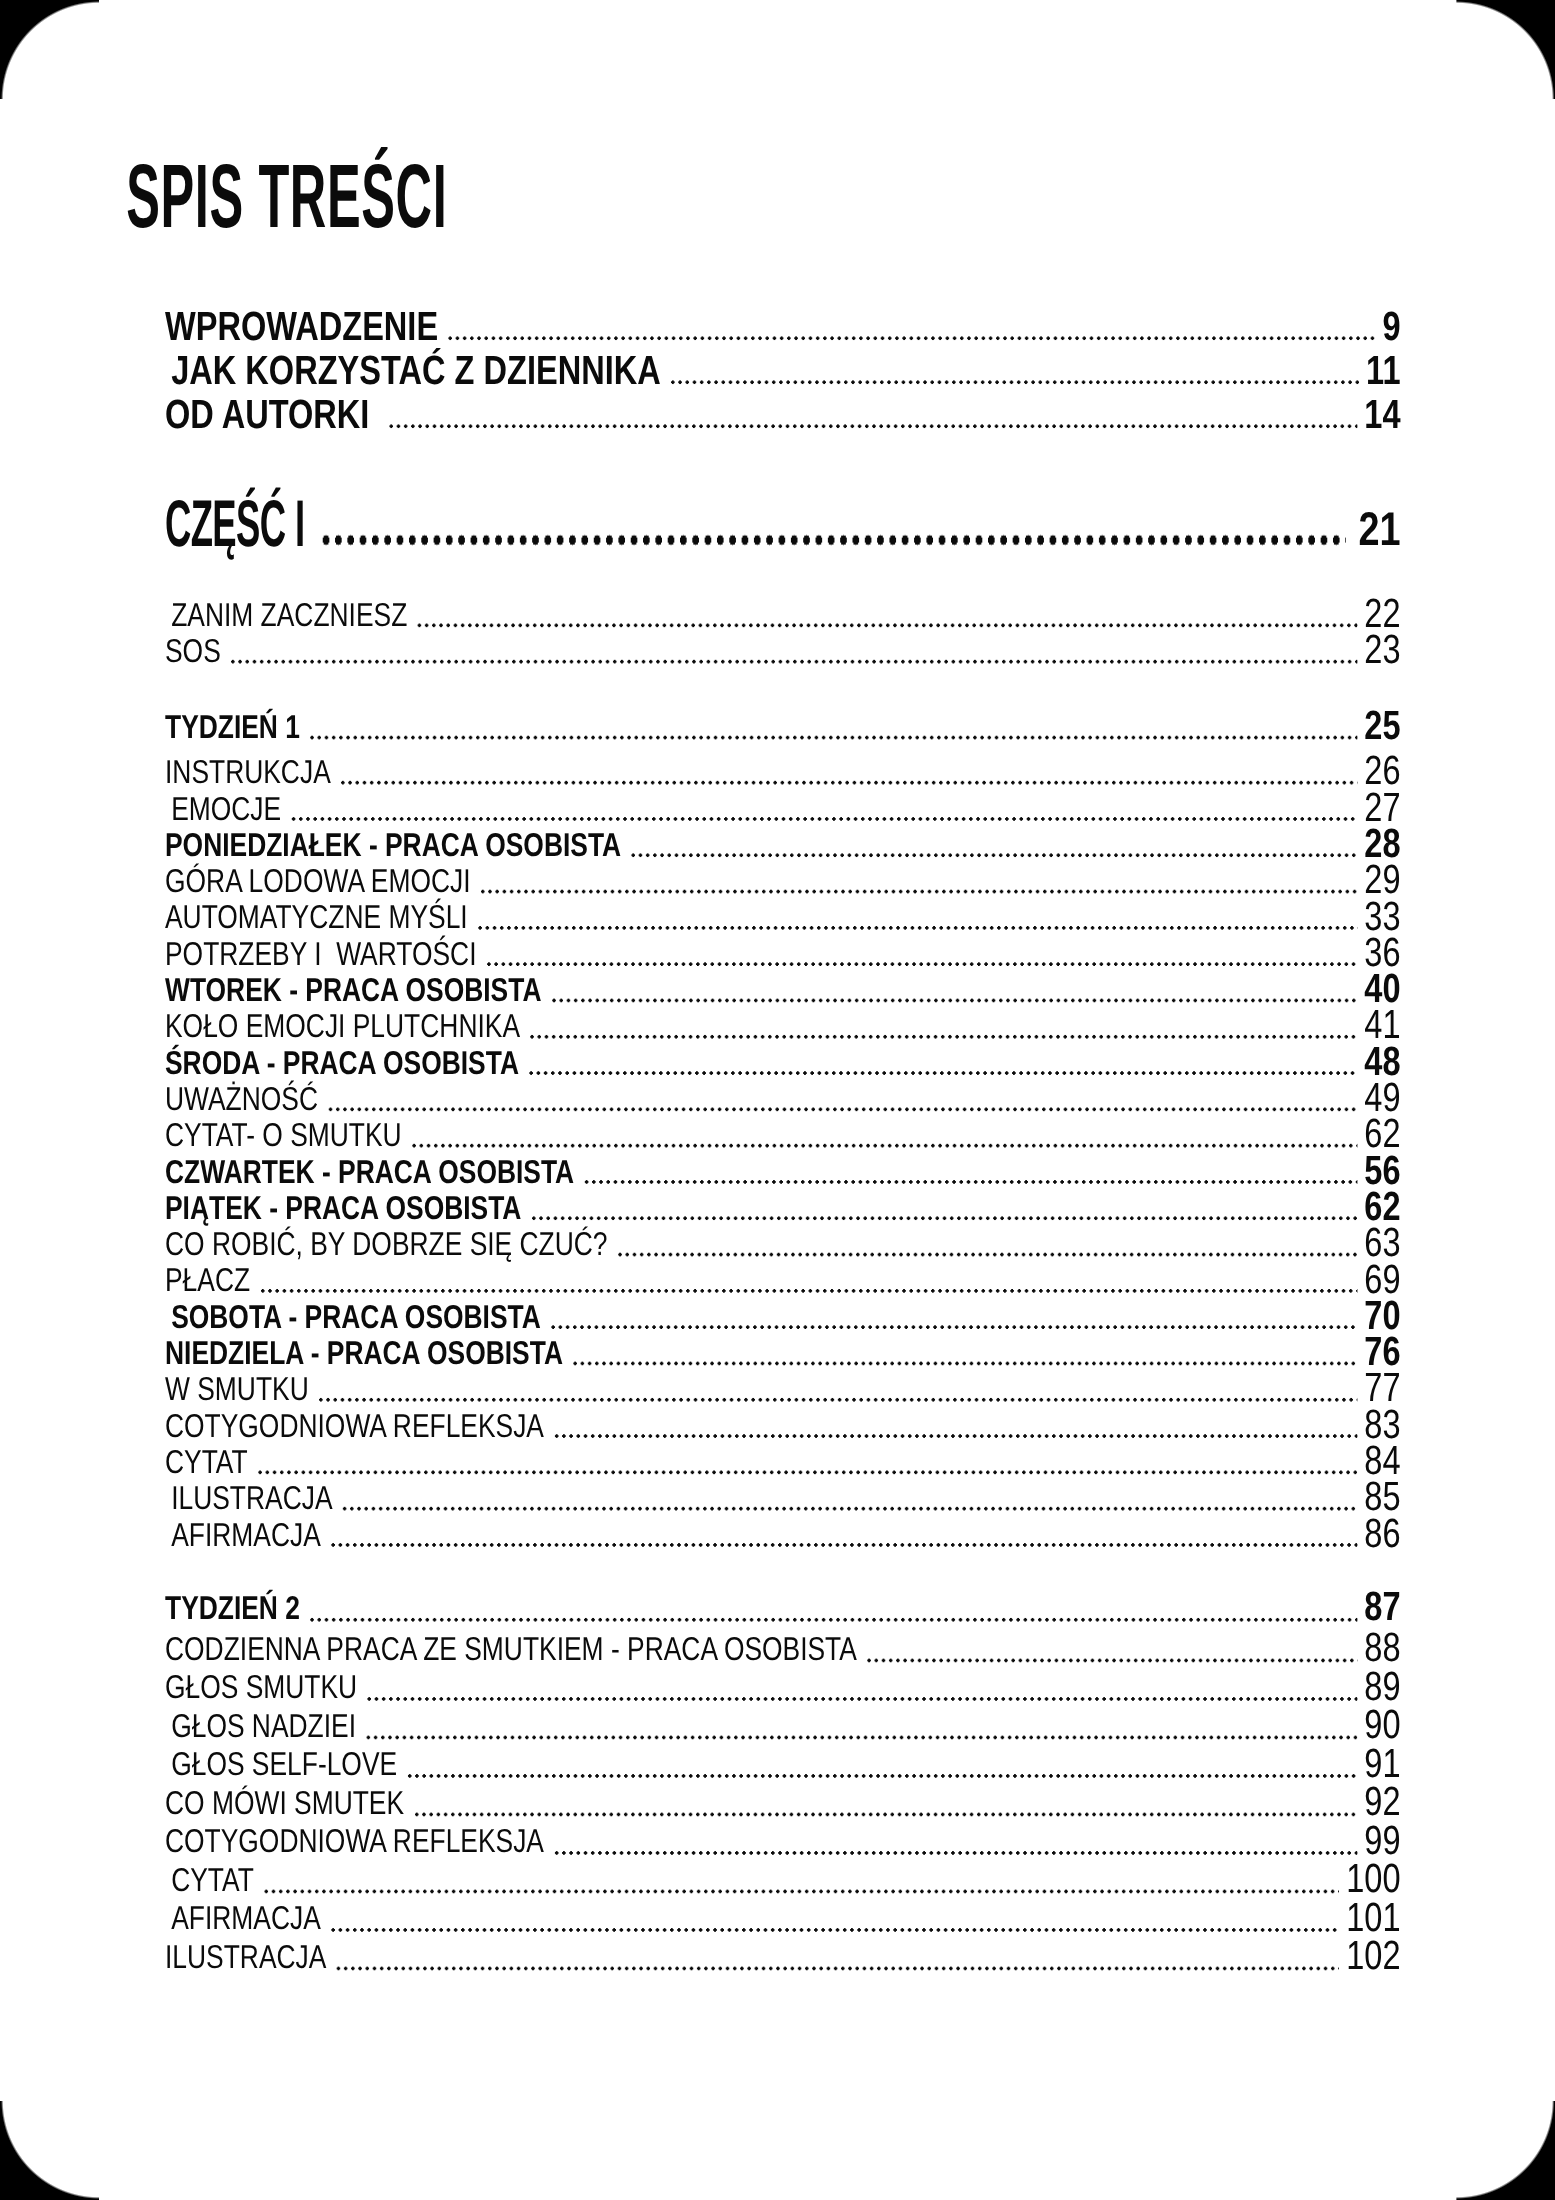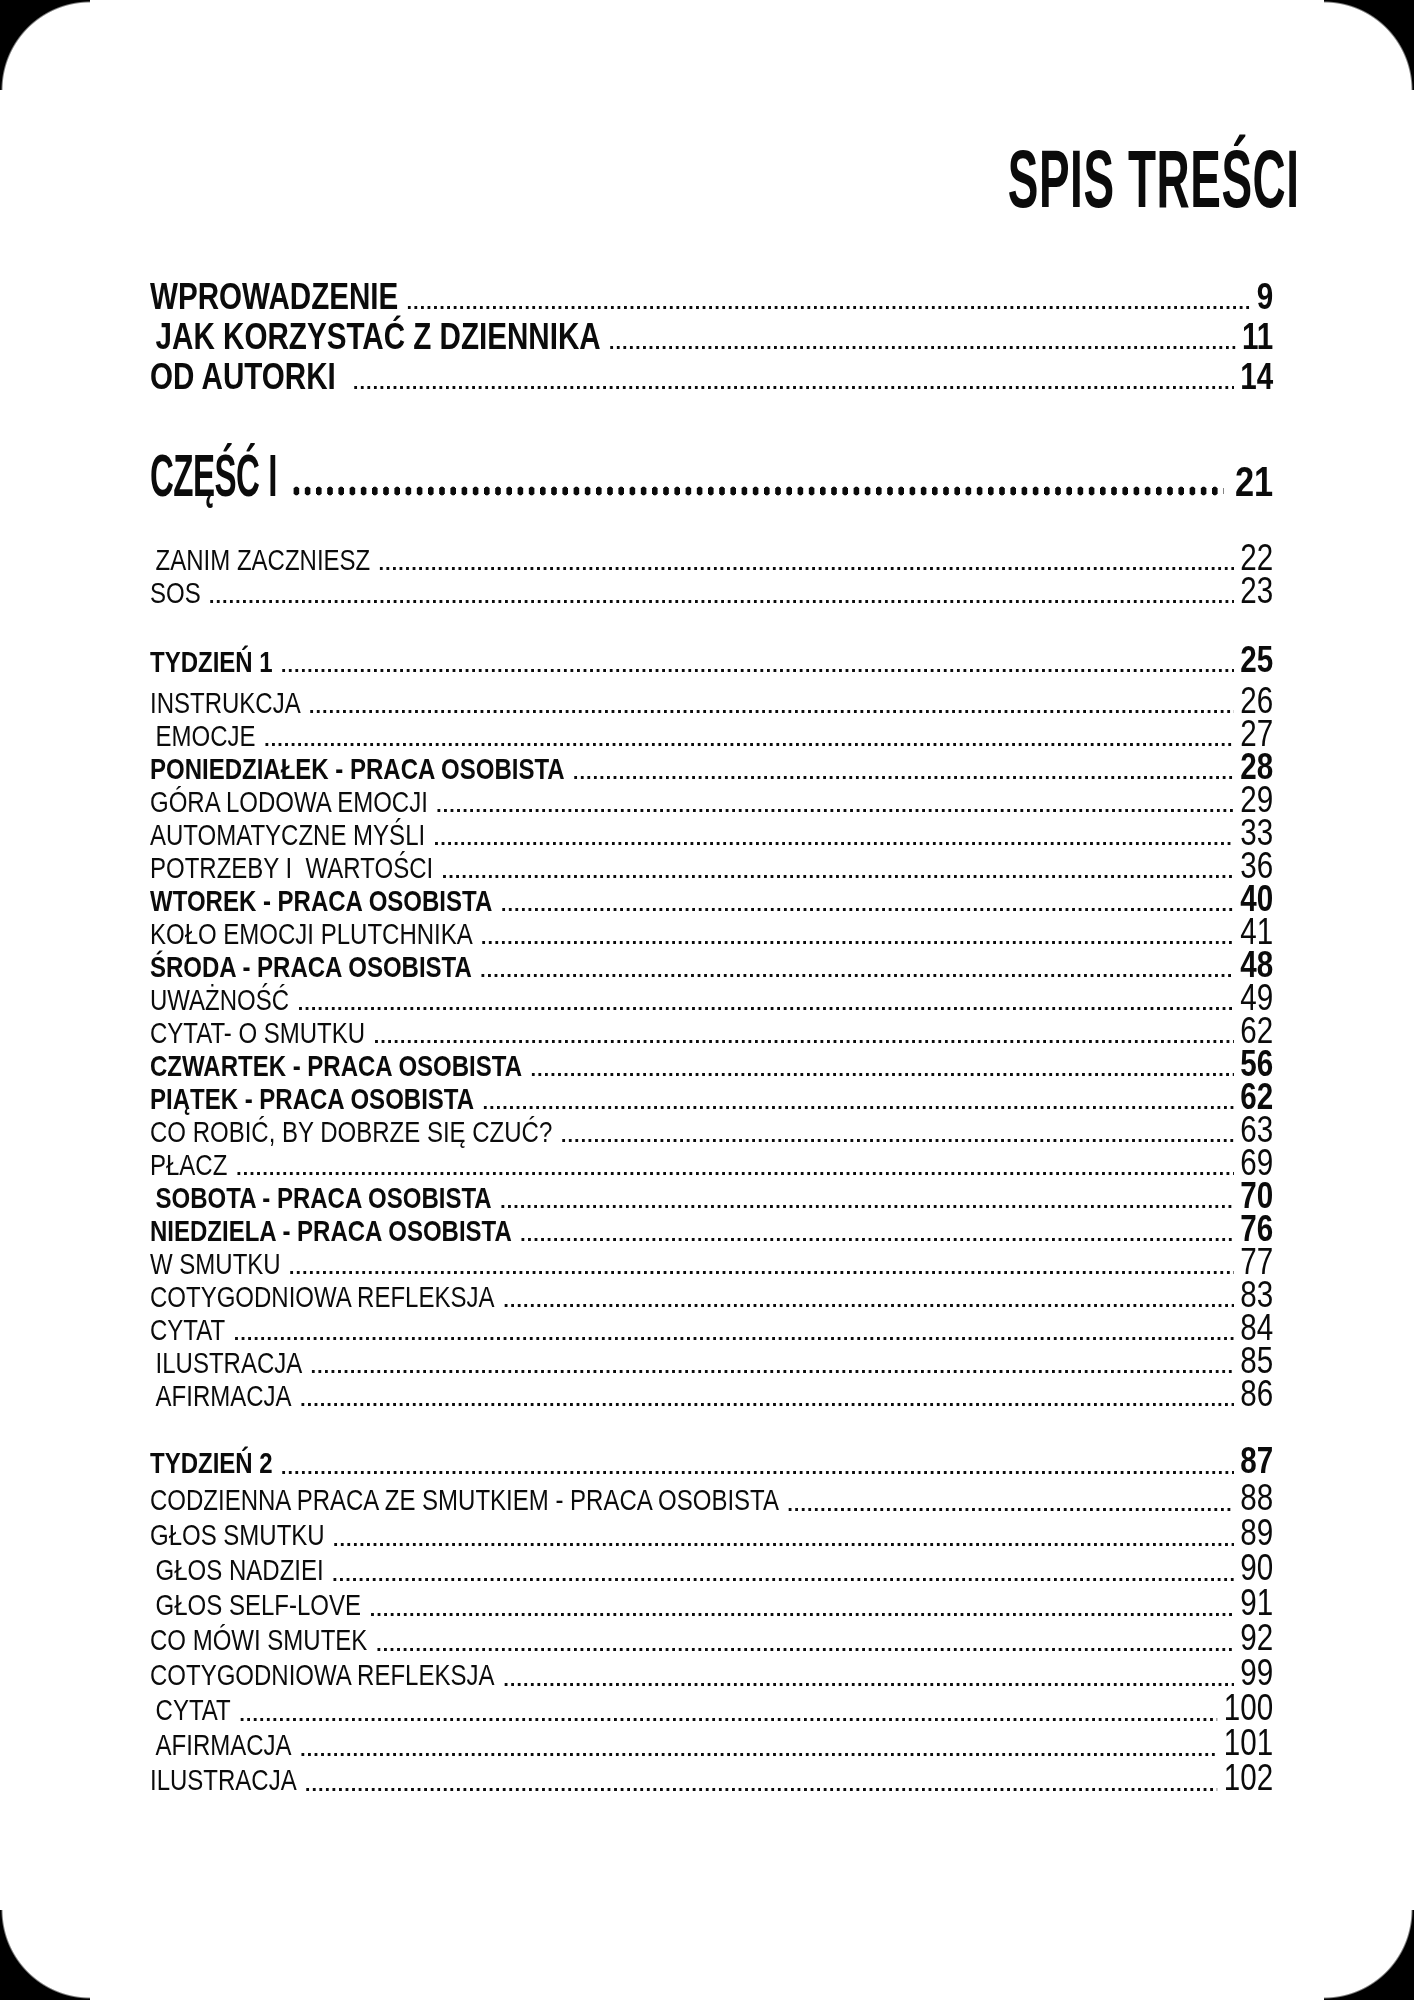--- a/index.html
+++ b/index.html
@@ -12,21 +12,21 @@
     color:#0b0b0b;
   }
 
   
   .corner { position:absolute; width:90px; height:90px; pointer-events:none; }
   .corner.tl { left:0; top:0;     background:radial-gradient(circle at 100% 100%, rgba(0,0,0,0) 87px, #000 89px); }
   .corner.tr { right:0; top:0;    background:radial-gradient(circle at 0% 100%,   rgba(0,0,0,0) 87px, #000 89px); }
   .corner.bl { left:0; bottom:0;  background:radial-gradient(circle at 100% 0%,   rgba(0,0,0,0) 87px, #000 89px); }
   .corner.br { right:0; bottom:0; background:radial-gradient(circle at 0% 0%,     rgba(0,0,0,0) 87px, #000 89px); }
 
-  .title-wrap { position:absolute; top:138px; left:0; width:1414px; text-align:right; }
+  .title-wrap { position:absolute; top:138px; left:0; width:1414px; text-align:left; }
   .title {
     display:inline-block;
     font-size:82px; line-height:82px; font-weight:bold;
     letter-spacing:1px; white-space:nowrap;
     transform:scaleX(0.56); transform-origin:center top;
   }
 
   
   .toc {
     position:absolute; left:150px; top:277px;

